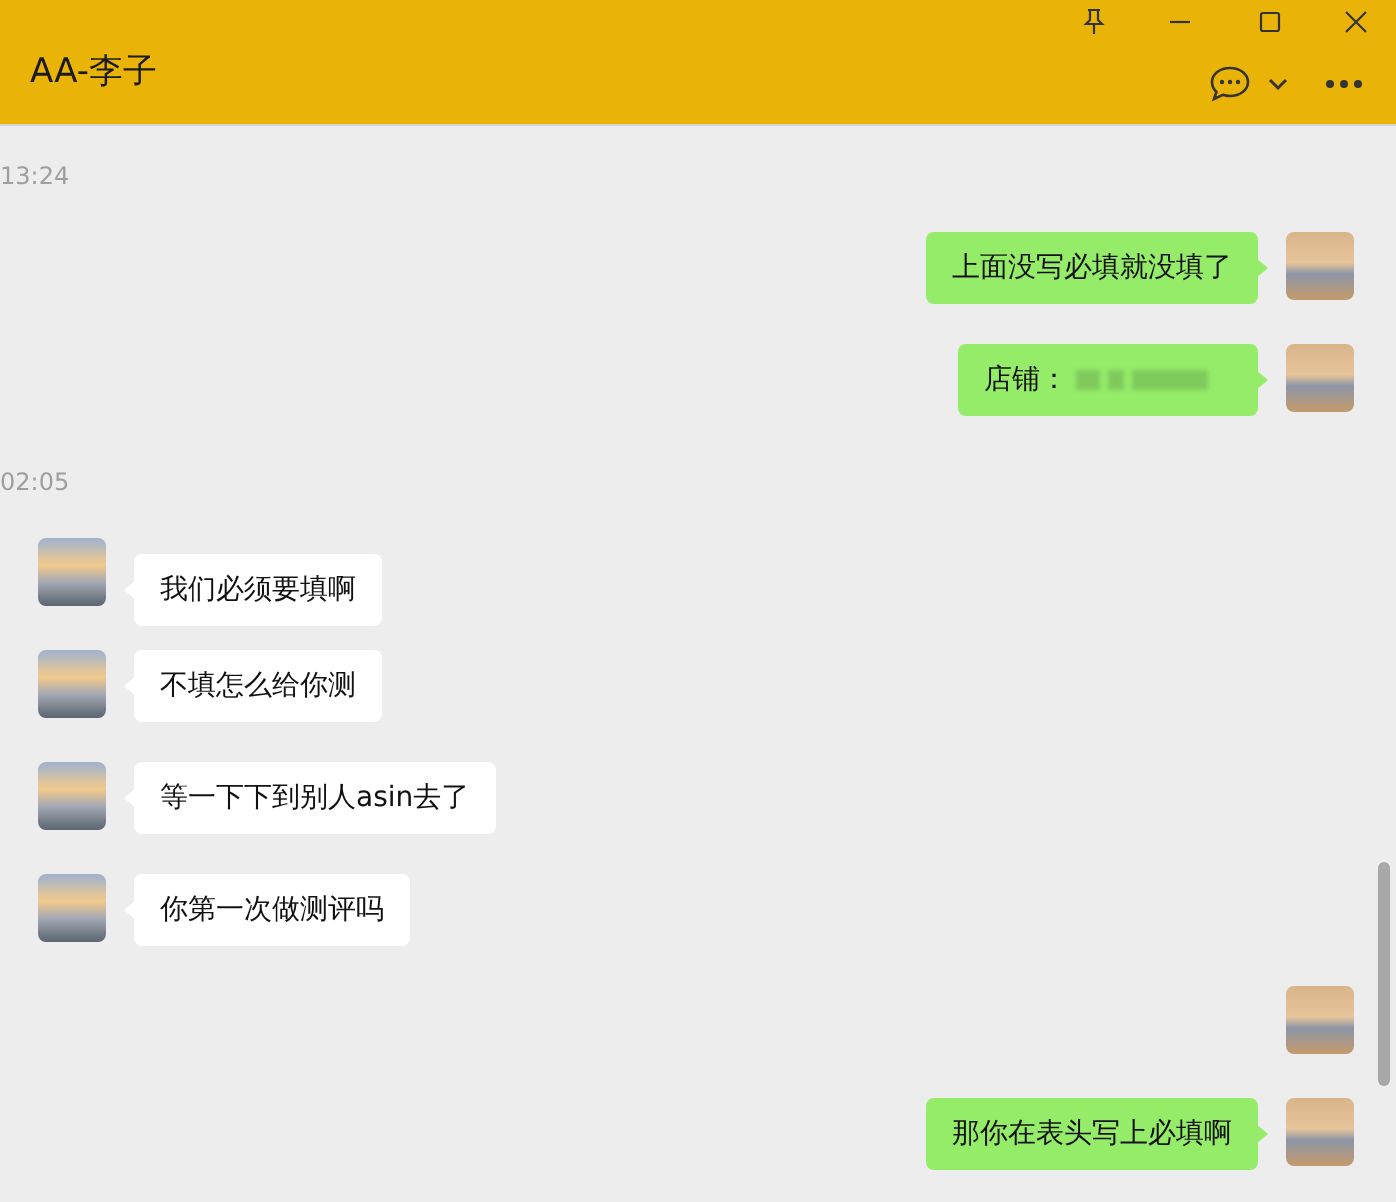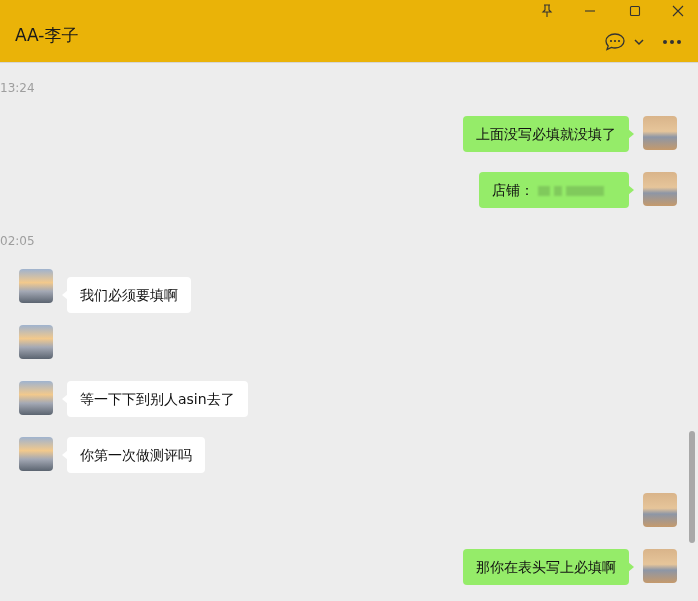--- a/index.html
+++ b/index.html
@@ -85,20 +85,21 @@
     <span>店铺：</span><span class="blur" style="width:12px;"></span><span class="blur" style="width:8px;"></span><span class="blur" style="width:38px;"></span>
   </div>
   <div class="avatar av-me" style="left:643px; top:109px;"></div>
 
   <div class="ts" style="top:171px;">02:05</div>
 
   <div class="avatar av-other" style="left:19px; top:206px;"></div>
   <div class="bubble b-other" style="left:67px; top:214px;">我们必须要填啊</div>
 
   <div class="avatar av-other" style="left:19px; top:262px;"></div>
+  <div class="bubble b-other" style="left:67px; top:262px;">不填怎么给你测</div>
 
   <div class="avatar av-other" style="left:19px; top:318px;"></div>
   <div class="bubble b-other" style="left:67px; top:318px;">等一下下到别人asin去了</div>
 
   <div class="avatar av-other" style="left:19px; top:374px;"></div>
   <div class="bubble b-other" style="left:67px; top:374px;">你第一次做测评吗</div>
 
   <div class="avatar av-me" style="left:643px; top:430px;"></div>
 
   <div class="bubble b-me" style="right:69px; top:486px;">那你在表头写上必填啊</div>

